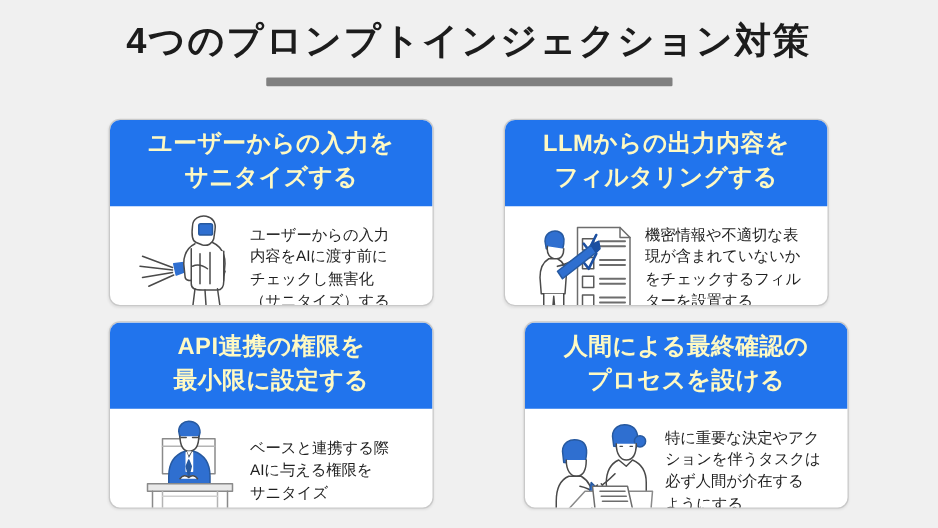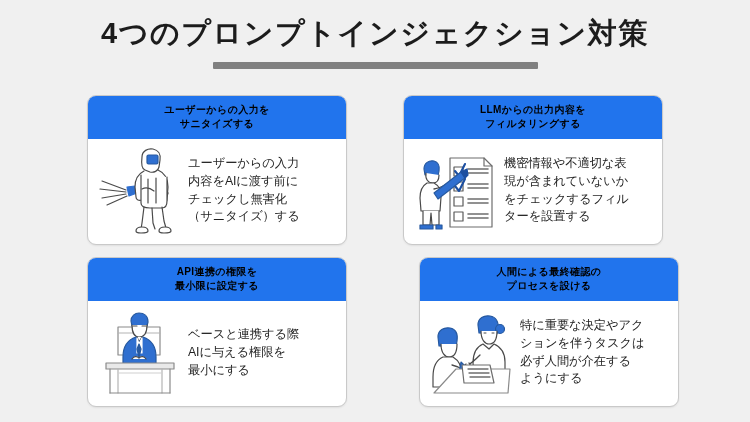--- a/index.html
+++ b/index.html
@@ -66,36 +66,36 @@
     flex-direction: column;
   }
 
   .card-1 { left: 87px;  top: 95px;  }
   .card-2 { left: 403px; top: 95px;  }
   .card-3 { left: 87px;  top: 257px; }
   .card-4 { left: 419px; top: 257px; }
 
   .card-header {
     background: #2174ed;
-    color: #000000;
-    font-size: 10px;
+    color: #fef9c3;
+    font-size: 19px;
     font-weight: 700;
     line-height: 1.42;
     letter-spacing: 0.4px;
     text-align: center;
     padding: 7px 6px 8px 6px;
     flex: 0 0 auto;
   }
   .card-header .hl { display: block; white-space: nowrap; }
 
   .card-body {
     flex: 1 1 auto;
     display: flex;
     align-items: center;
-    padding: 4px 10px 6px 8px;
+    padding: 4px 10px 6px 20px;
     gap: 6px;
   }
 
   .illus {
     flex: 0 0 86px;
     height: 92px;
     position: relative;
   }
   .illus svg { display: block; width: 86px; height: 92px; }
 
@@ -254,21 +254,21 @@
             <path d="M14 62 L14 86 M74 62 L74 86" stroke="#8a8a8a"></path>
             <path d="M22 62 L22 86 M66 62 L66 86" stroke="#b4b4b4"></path>
             <path d="M14 86 L74 86" stroke="#8a8a8a"></path>
             <path d="M22 66 L66 66" stroke="#d0d0d0"></path>
           </g>
         </svg>
       </div>
       <div class="card-text">
         <span class="tl">ベースと連携する際</span>
         <span class="tl">AIに与える権限を</span>
-        <span class="tl">最小にする</span>
+        <span class="tl">サニタイズ</span>
       </div>
     </div>
   </div>
 
   <div class="card card-4">
     <div class="card-header">
       <span class="hl">人間による最終確認の</span>
       <span class="hl">プロセスを設ける</span>
     </div>
     <div class="card-body">

